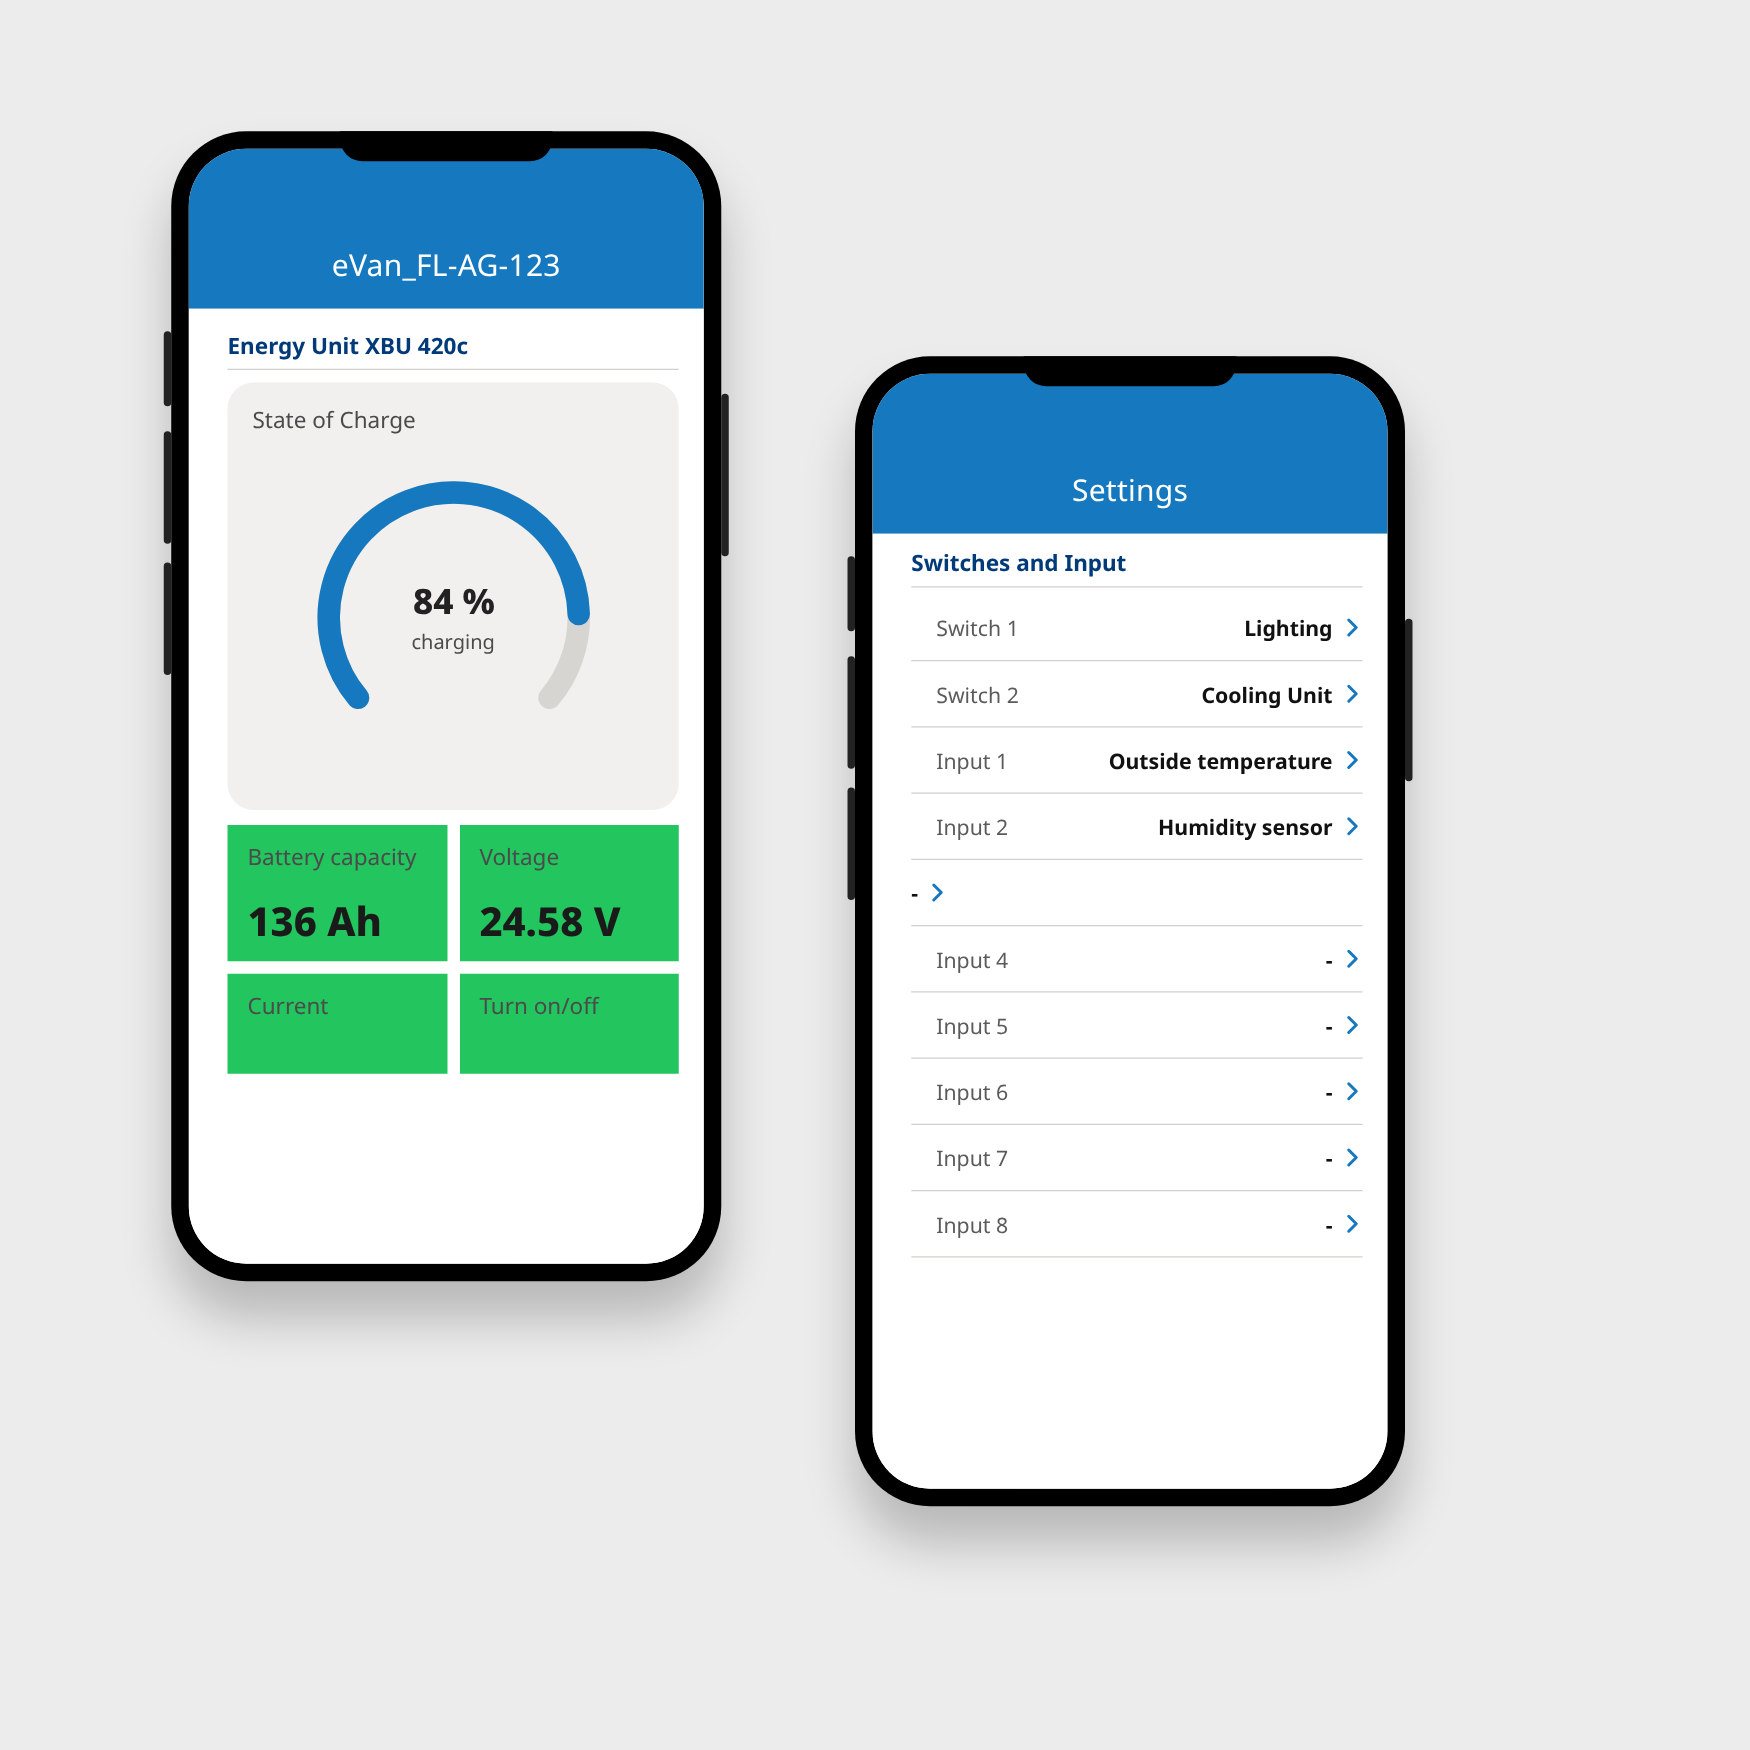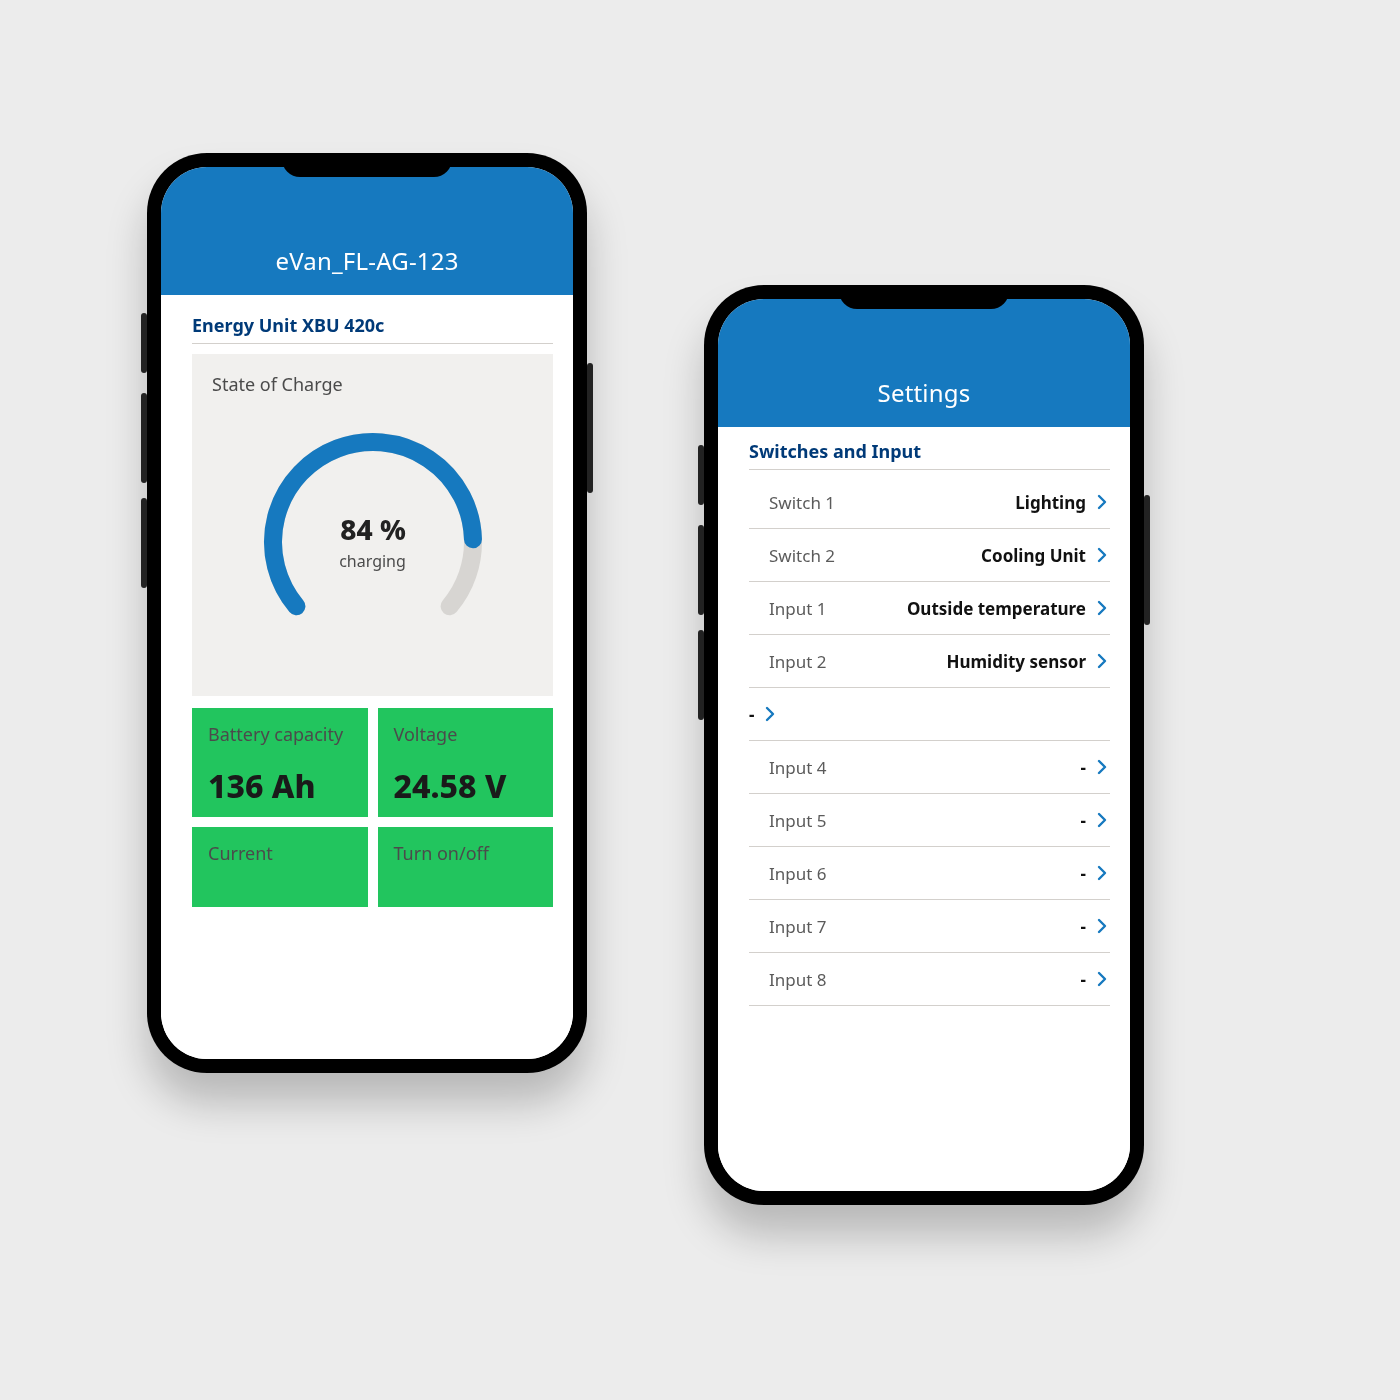--- a/index.html
+++ b/index.html
@@ -18,22 +18,22 @@
 
   
   .phone {
     position: absolute;
     width: 440px;
     height: 920px;
     border-radius: 60px;
     background: #000;
     box-shadow: 0 30px 40px rgba(0,0,0,.22);
   }
-  .phone.left  { left: 147px; top: 105px; margin-top: 48px; }
-  .phone.right { left: 704px; top: 285px; }
+  .phone.left  { left: 137px; top: 105px; }
+  .phone.right { left: 684px; top: 285px; }
 
   
   .side-btn { position:absolute; background:#222; border-radius:3px; }
   .side-btn.l1 { left:-6px; top:160px; width:6px; height:60px; }
   .side-btn.l2 { left:-6px; top:240px; width:6px; height:90px; }
   .side-btn.l3 { left:-6px; top:345px; width:6px; height:90px; }
   .side-btn.r1 { right:-6px; top:210px; width:6px; height:130px; }
 
   .screen {
     position: absolute;
@@ -75,20 +75,21 @@
     padding-bottom: 6px;
     color: #003a78;
     font-size: 18px;
     font-weight: 700;
     border-bottom: 1px solid #d3d0cc;
   }
   .soc-card {
     margin: 10px 20px 12px;
     background: #f1f0ee;
     padding: 18px 20px 34px;
+    border-radius: 21px;
   }
   .soc-label { color:#4b4b4b; font-size:18px; margin-bottom: 6px; }
   .gauge-wrap { position: relative; width: 100%; height: 260px; display:flex; align-items:center; justify-content:center; }
   .gauge-center { position:absolute; text-align:center; top: 108px; }
   .gauge-pct { font-size: 28px; font-weight: 800; color:#222;text-align:right; }
   .gauge-sub { font-size: 16px; color:#4b4b4b; margin-top:2px; }
 
   .grid2 {
     display:flex; gap:10px; margin: 0 20px;
   }

